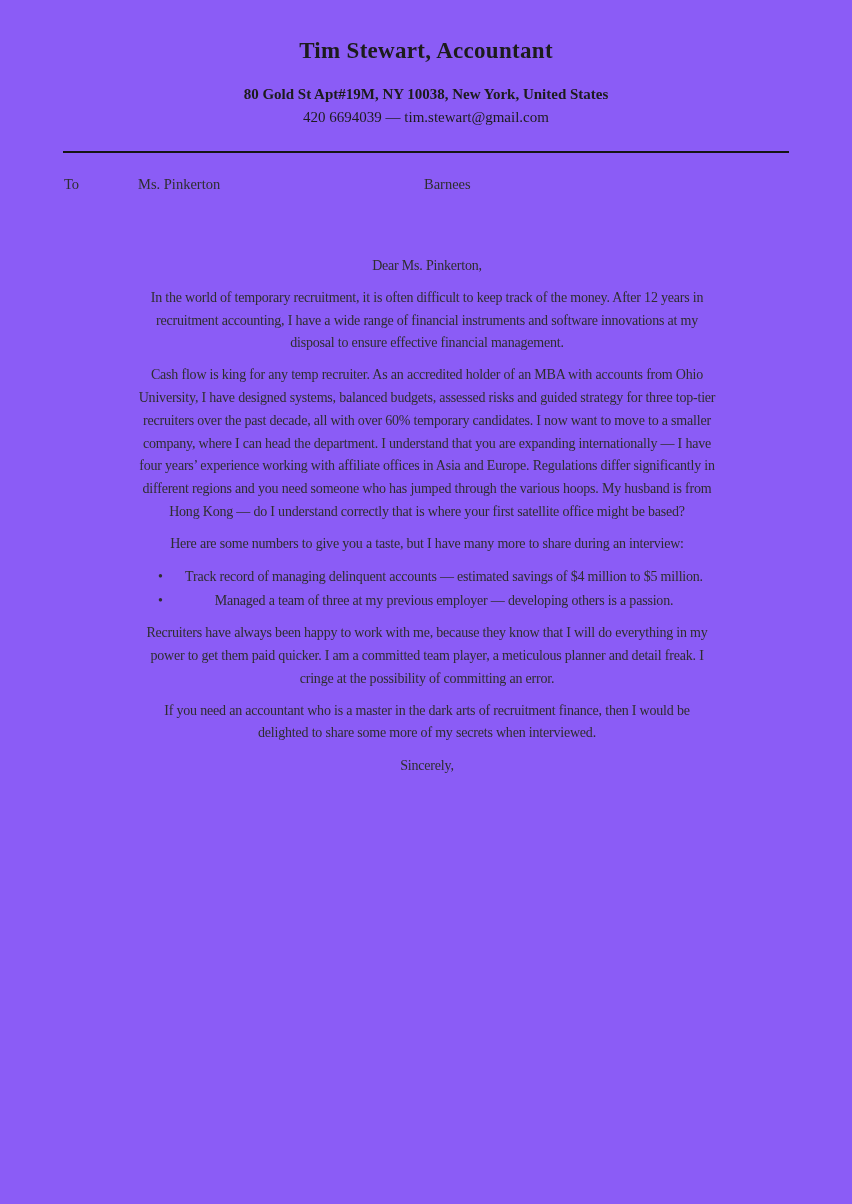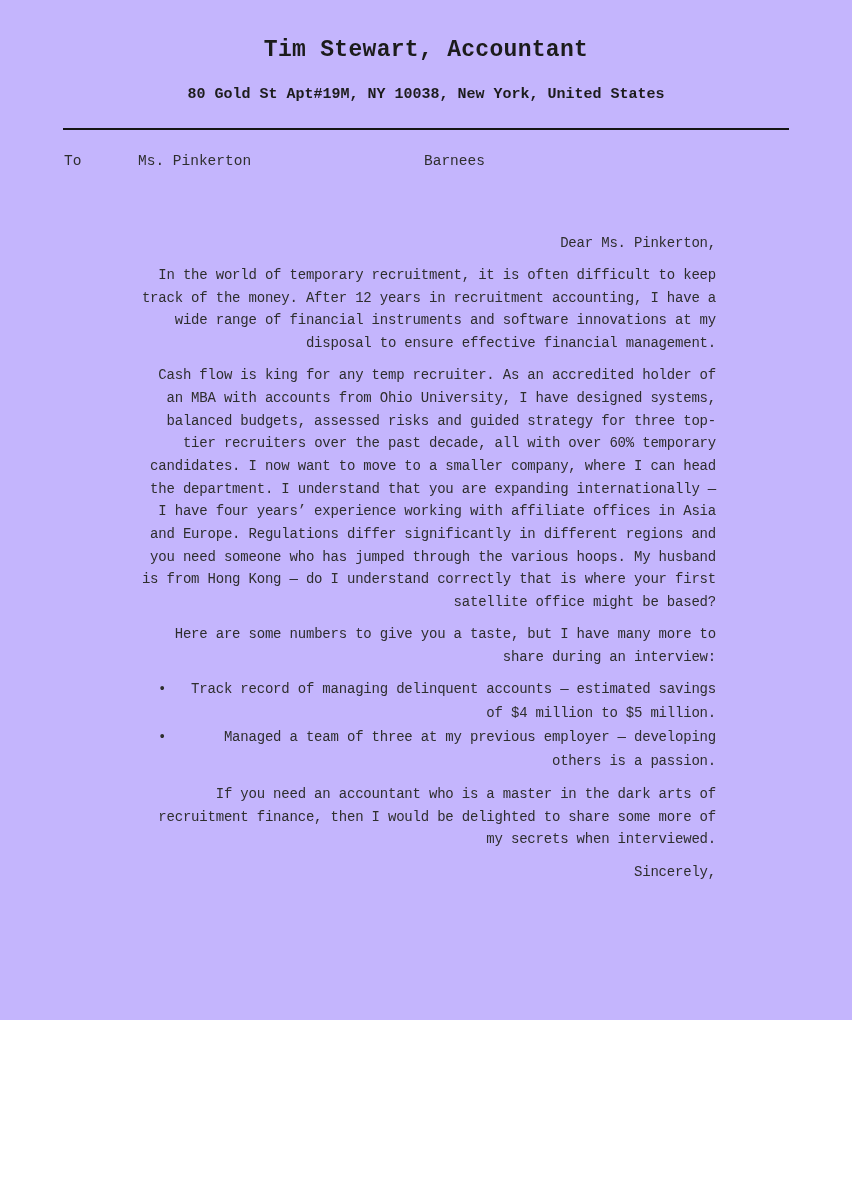--- a/index.html
+++ b/index.html
@@ -1,21 +1,21 @@
 <!DOCTYPE html>
 <html><head>
 <meta charset="utf-8">
 <style>
   html, body { margin: 0; padding: 0; background: #ffffff; }
   .page {
     position: relative;
     width: 852px;
-    height: 1020px;
-    background: #c4b5fd;
-    font-family: Liberation Mono, monospace;
+    height: 1204px;
+    background: #8b5cf6;
+    font-family: Liberation Serif, serif;
     color: #2e2e2e;
     box-sizing: border-box;
     overflow: hidden;
   }
   .letter-header { text-align: center; padding-top: 37px; }
   .letter-header h1 {
     margin: 0;
     font-size: 23px;
     line-height: 27.6px;
     font-weight: 600;
@@ -51,21 +51,21 @@
   }
   .recipient-label { width: 74px; flex: 0 0 auto; }
   .recipient-name  { width: 286px; flex: 0 0 auto; }
   .recipient-company { flex: 1 1 auto; }
   .letter-body {
     margin: 61px 136px 0 138px;
     font-size: 14px;
     line-height: 22.7px;
     letter-spacing: -0.2px;
     color: #2e2e2e;
-    text-align: right;
+    text-align: center;
   }
   .letter-body p { margin: 0 0 9.5px 0; }
   .highlights-list {
     list-style: none;
     margin: 0 0 9.5px 0;
     padding: 0;
   }
   .highlights-list li {
     position: relative;
     padding-left: 34px;
@@ -80,36 +80,38 @@
   .signoff { margin-top: 9.5px; }
 </style>
 </head>
 <body>
 
 <div class="page">
 
   <header class="letter-header">
     <h1>Tim Stewart, Accountant</h1>
     <div class="address-line">80 Gold St Apt#19M, NY 10038, New York, United States</div>
+    <div class="contact-line">420 6694039 — tim.stewart@gmail.com</div>
   </header>
 
   <hr class="header-divider">
 
   <div class="recipient-row">
     <span class="recipient-label">To</span>
     <span class="recipient-name">Ms. Pinkerton</span>
     <span class="recipient-company">Barnees</span>
   </div>
 
   <main class="letter-body">
     <p>Dear Ms. Pinkerton,</p>
     <p>In the world of temporary recruitment, it is often difficult to keep track of the money. After 12 years in recruitment accounting, I have a wide range of financial instruments and software innovations at my disposal to ensure effective financial management.</p>
     <p>Cash flow is king for any temp recruiter. As an accredited holder of an MBA with accounts from Ohio University, I have designed systems, balanced budgets, assessed risks and guided strategy for three top-tier recruiters over the past decade, all with over 60% temporary candidates. I now want to move to a smaller company, where I can head the department. I understand that you are expanding internationally — I have four years’ experience working with affiliate offices in Asia and Europe. Regulations differ significantly in different regions and you need someone who has jumped through the various hoops. My husband is from Hong Kong — do I understand correctly that is where your first satellite office might be based?</p>
     <p>Here are some numbers to give you a taste, but I have many more to share during an interview:</p>
     <ul class="highlights-list">
       <li>Track record of managing delinquent accounts — estimated savings of $4 million to $5 million.</li>
       <li>Managed a team of three at my previous employer — developing others is a passion.</li>
     </ul>
+    <p>Recruiters have always been happy to work with me, because they know that I will do everything in my power to get them paid quicker. I am a committed team player, a meticulous planner and detail freak. I cringe at the possibility of committing an error.</p>
     <p>If you need an accountant who is a master in the dark arts of recruitment finance, then I would be delighted to share some more of my secrets when interviewed.</p>
     <p class="signoff">Sincerely,</p>
   </main>
 
 </div>
 
 </body></html>

